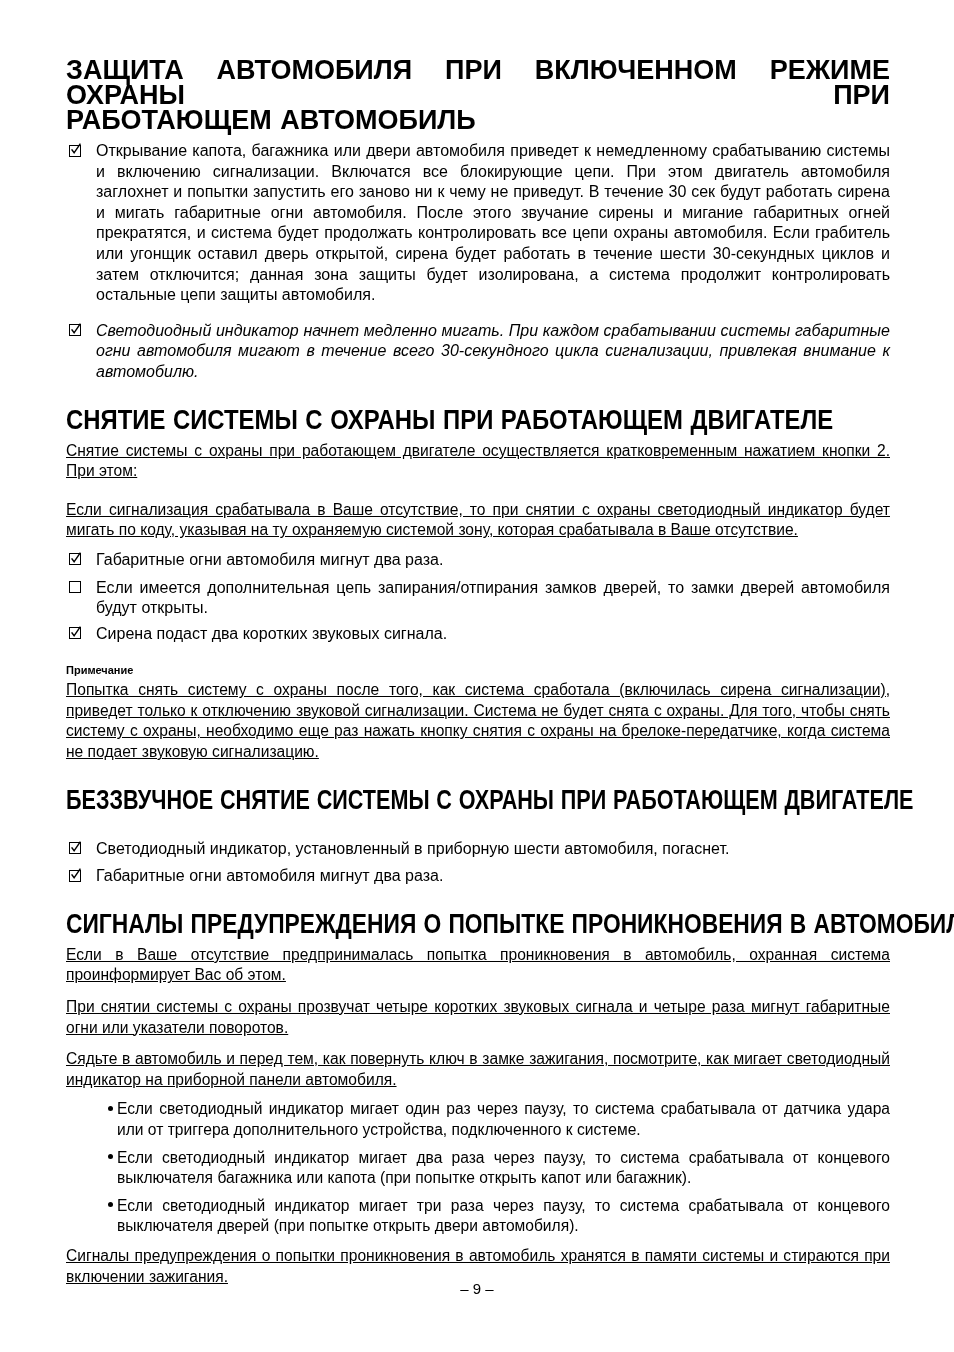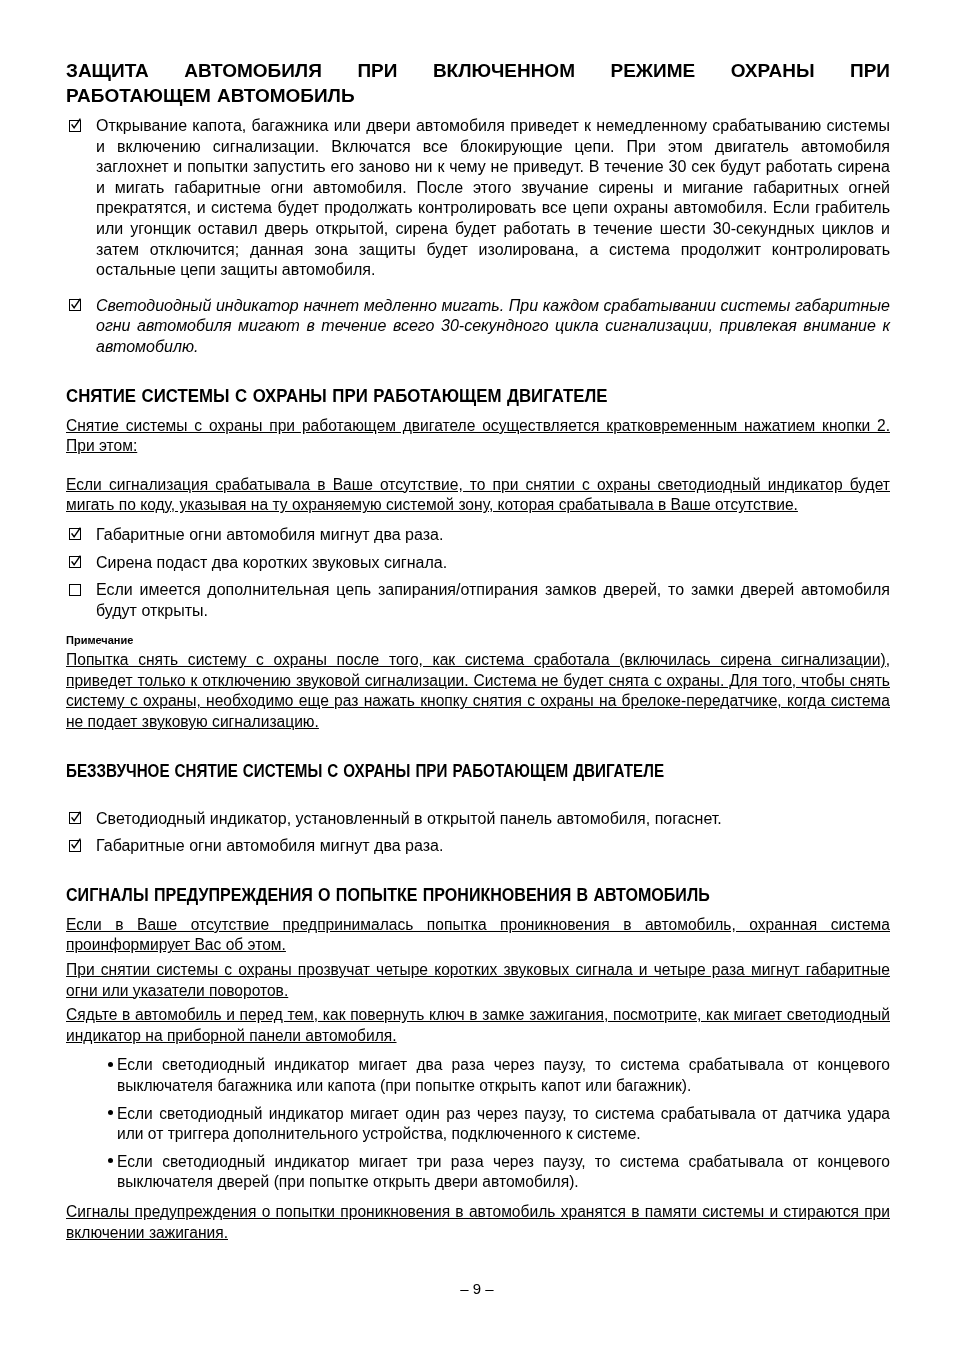--- a/index.html
+++ b/index.html
@@ -21,21 +21,21 @@
   }
   .content {
     position: absolute;
     left: 66px;
     top: 58px;
     width: 824px;
   }
 
   
   h1.section-heading {
-    font-size: 19px;
+    font-size: 27px;
     font-weight: bold;
     line-height: 25px;
     margin: 0 0 8px 0;
     text-align: justify;
     letter-spacing: 0px;
     word-spacing: 1px;
   }
   h1.section-heading.two-line {
     text-align: justify;
     text-align-last: left;
@@ -77,21 +77,21 @@
   
   p.body-text {
     font-size: 15.6px;
     line-height: 20.6px;
     margin: 0;
     text-align: justify;
     text-align-last: left;
     text-decoration: underline;
   }
   p.body-text + p.body-text {
-    margin-top: 4px;
+    margin-top: 11px;
   }
 
   .gap-sm { height: 9px; }
   .gap-xl { height: 25px; }
 
   
   ul.check-list {
     list-style: none;
     margin: 0;
     padding: 0;
@@ -218,33 +218,33 @@
       <li style="margin-bottom:7px;">
         <span class="cbox">
           <span class="tick">
             <svg width="10" height="13" viewBox="0 0 10 13" xmlns="http://www.w3.org/2000/svg">
               <path d="M0.6 6.4 L3.1 9.8 L9.4 0.6" stroke="#000" stroke-width="1.5" fill="none"></path>
             </svg>
           </span>
         </span>
         <span>Габаритные огни автомобиля мигнут два раза.</span>
       </li>
-      <li style="margin-bottom:7px;">
-        <span class="cbox">
-          <span class="tick">
-            <svg width="10" height="13" viewBox="0 0 10 13" xmlns="http://www.w3.org/2000/svg">
-              <path d="M0.6 6.4 L3.1 9.8 L9.4 0.6" stroke="#000" stroke-width="1.5" fill="none"></path>
-            </svg>
-          </span>
-        </span>
-        <span>Сирена подаст два коротких звуковых сигнала.</span>
-      </li>
       <li>
         <span class="cbox"></span>
         <span>Если имеется дополнительная цепь запирания/отпирания замков дверей, то замки дверей автомобиля будут открыты.</span>
+      </li>
+      <li style="margin-bottom:7px;">
+        <span class="cbox">
+          <span class="tick">
+            <svg width="10" height="13" viewBox="0 0 10 13" xmlns="http://www.w3.org/2000/svg">
+              <path d="M0.6 6.4 L3.1 9.8 L9.4 0.6" stroke="#000" stroke-width="1.5" fill="none"></path>
+            </svg>
+          </span>
+        </span>
+        <span>Сирена подаст два коротких звуковых сигнала.</span>
       </li>
     </ul>
 
     <div class="gap-sm"></div>
 
     <h2 class="note-heading">Примечание</h2>
     <p class="body-text">Попытка снять систему с охраны после того, как система сработала (включилась сирена сигнализации), приведет только к отключению звуковой сигнализации. Система не будет снята с охраны. Для того, чтобы снять систему с охраны, необходимо еще раз нажать кнопку снятия с охраны на брелоке-передатчике, когда система не подает звуковую сигнализацию.</p>
 
     <div class="gap-xl"></div>
 
@@ -259,21 +259,21 @@
 
     <ul class="check-list">
       <li style="margin-bottom:7px;">
         <span class="cbox">
           <span class="tick">
             <svg width="10" height="13" viewBox="0 0 10 13" xmlns="http://www.w3.org/2000/svg">
               <path d="M0.6 6.4 L3.1 9.8 L9.4 0.6" stroke="#000" stroke-width="1.5" fill="none"></path>
             </svg>
           </span>
         </span>
-        <span>Светодиодный индикатор, установленный в открытой панель автомобиля, погаснет.</span>
+        <span>Светодиодный индикатор, установленный в приборную шести автомобиля, погаснет.</span>
       </li>
       <li>
         <span class="cbox">
           <span class="tick">
             <svg width="10" height="13" viewBox="0 0 10 13" xmlns="http://www.w3.org/2000/svg">
               <path d="M0.6 6.4 L3.1 9.8 L9.4 0.6" stroke="#000" stroke-width="1.5" fill="none"></path>
             </svg>
           </span>
         </span>
         <span>Габаритные огни автомобиля мигнут два раза.</span>
@@ -288,25 +288,25 @@
 
     <p class="body-text">Если в Ваше отсутствие предпринималась попытка проникновения в автомобиль, охранная система проинформирует Вас об этом.</p>
     <p class="body-text">При снятии системы с охраны прозвучат четыре коротких звуковых сигнала и четыре раза мигнут габаритные огни или указатели поворотов.</p>
     <p class="body-text">Сядьте в автомобиль и перед тем, как повернуть ключ в замке зажигания, посмотрите, как мигает светодиодный индикатор на приборной панели автомобиля.</p>
 
     <div class="gap-sm"></div>
 
     <ul class="dot-list">
       <li>
         <span class="dot"></span>
+        <span>Если светодиодный индикатор мигает один раз через паузу, то система срабатывала от датчика удара или от триггера дополнительного устройства, подключенного к системе.</span>
+      </li>
+      <li>
+        <span class="dot"></span>
         <span>Если светодиодный индикатор мигает два раза через паузу, то система срабатывала от концевого выключателя багажника или капота (при попытке открыть капот или багажник).</span>
-      </li>
-      <li>
-        <span class="dot"></span>
-        <span>Если светодиодный индикатор мигает один раз через паузу, то система срабатывала от датчика удара или от триггера дополнительного устройства, подключенного к системе.</span>
       </li>
       <li>
         <span class="dot"></span>
         <span>Если светодиодный индикатор мигает три раза через паузу, то система срабатывала от концевого выключателя дверей (при попытке открыть двери автомобиля).</span>
       </li>
     </ul>
 
     <div class="gap-sm"></div>
 
     <p class="body-text">Сигналы предупреждения о попытки проникновения в автомобиль хранятся в памяти системы и стираются при включении зажигания.</p>

